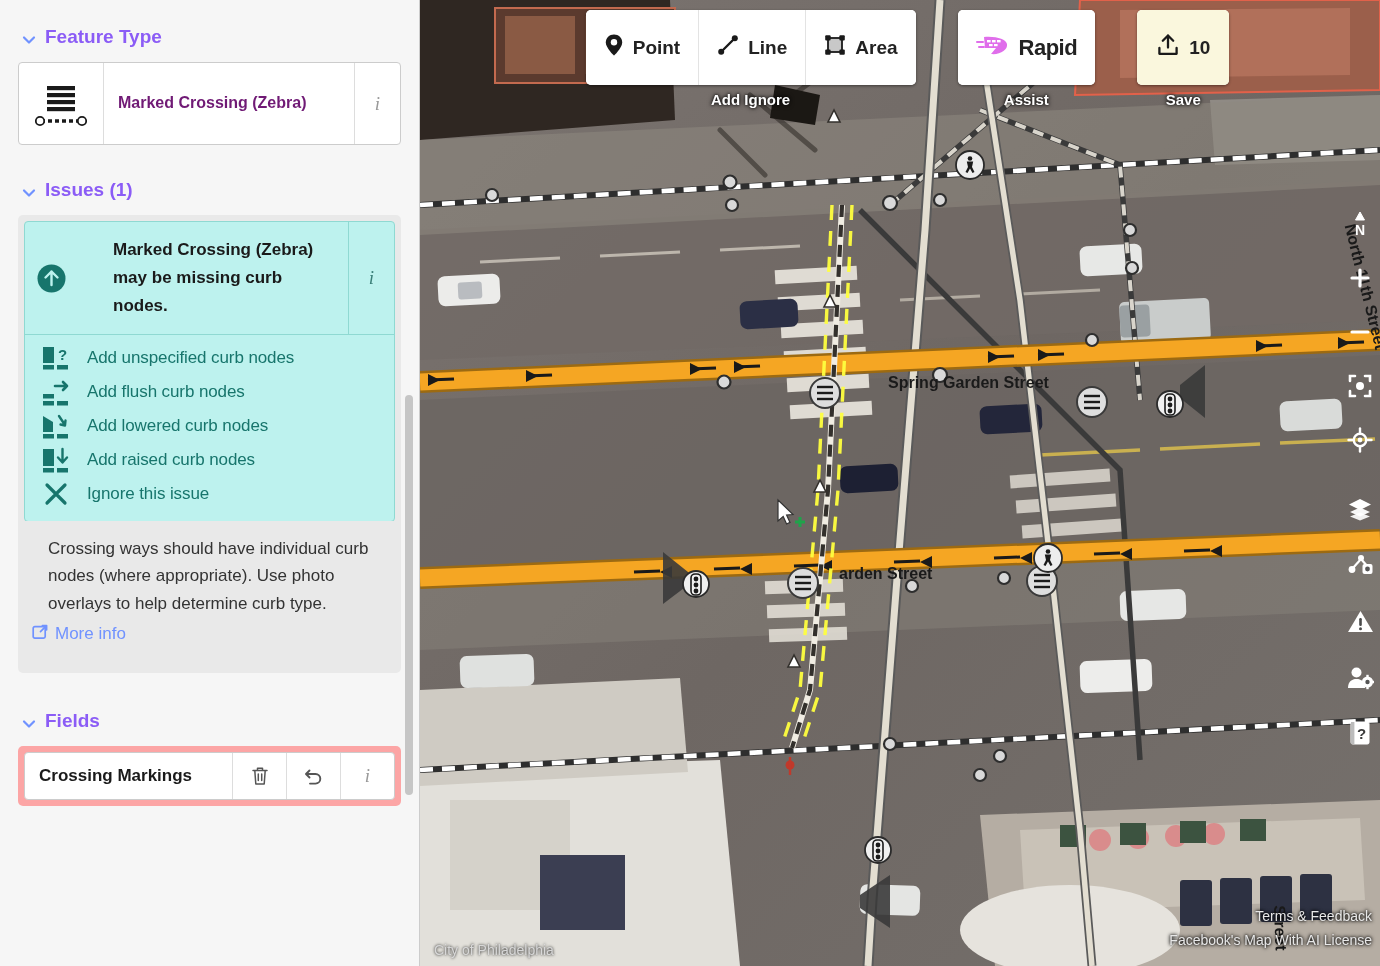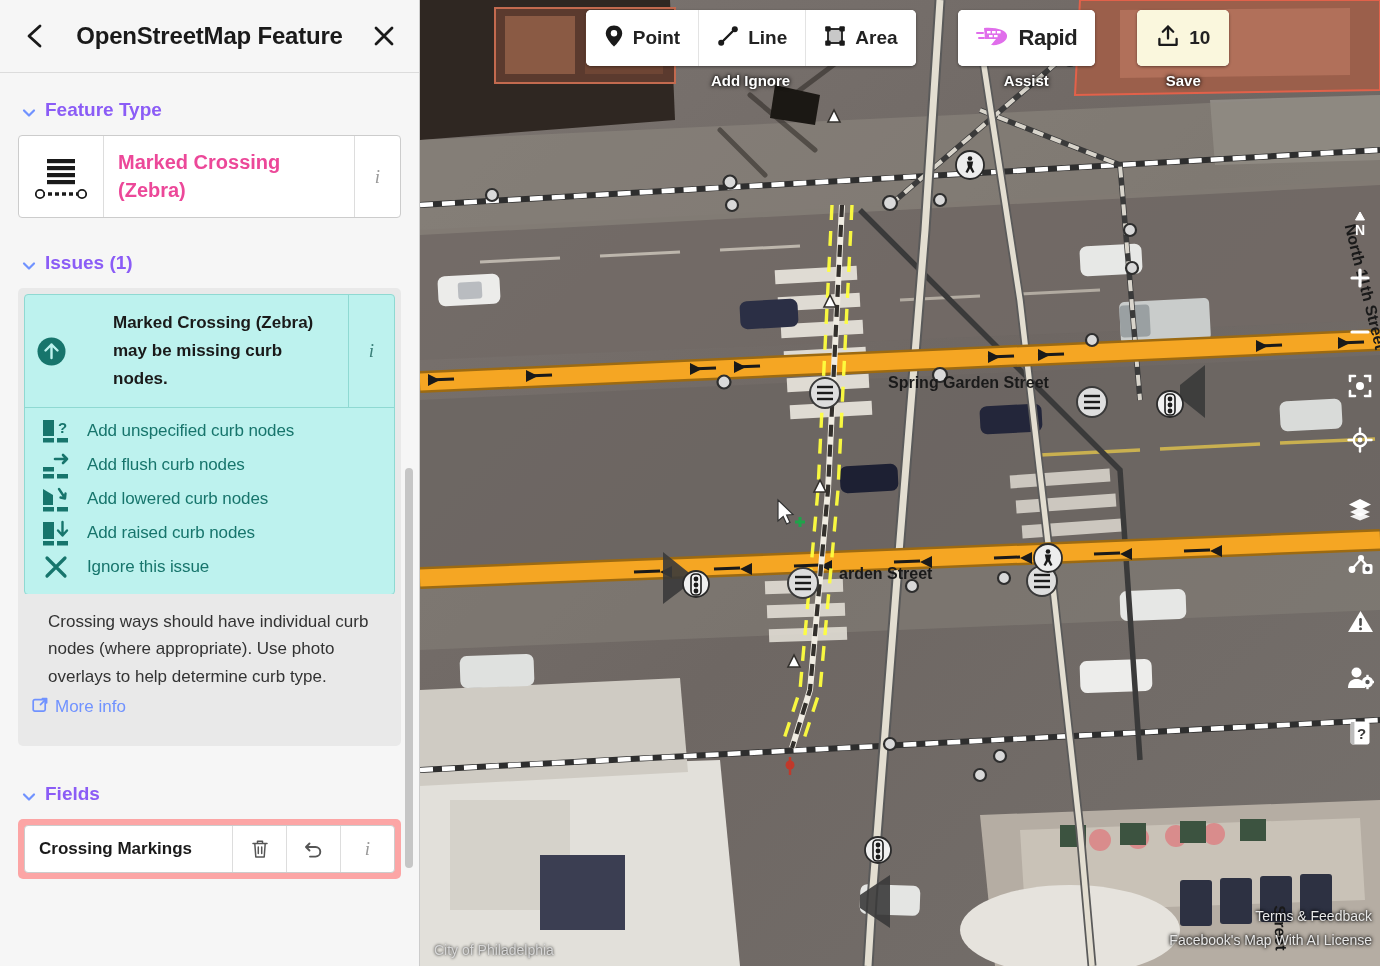--- a/index.html
+++ b/index.html
@@ -74,21 +74,21 @@
   }
   .preset-icon {
     width: 85px; flex: 0 0 85px;
     border-right: 1px solid #ddd;
     display: flex; align-items: center; justify-content: center;
   }
   .preset-label {
     flex: 1;
     display: flex; align-items: center;
     padding: 10px 14px;
-    font-size: 20px; font-weight: bold; color: #ec4899;
+    font-size: 16px; font-weight: bold; color: #701a75;
     line-height: 1.38;
   }
   .preset-info {
     width: 46px; flex: 0 0 46px;
     border-left: 1px solid #ddd;
     display: flex; align-items: center; justify-content: center;
     color: #999; font-size: 19px;
     font-family: "Liberation Serif", serif; font-style: italic;
     cursor: pointer;
   }
@@ -220,21 +220,21 @@
   .tb-buttons {
     display: flex;
     background: #fff;
     border-radius: 5px;
     overflow: hidden;
     box-shadow: 0 1px 3px rgba(0,0,0,.45);
   }
   .tb-btn {
     display: flex; align-items: center; gap: 9px;
     padding: 0 18px;
-    height: 56px;
+    height: 75px;
     font-size: 19px; font-weight: bold; color: #222;
     cursor: pointer;
     border-right: 1px solid #e3e3e3;
     background: #fff;
   }
   .tb-btn:last-child { border-right: none; }
   .tb-btn.save { background: #faf7dd; padding: 0 19px; }
   .tb-caption {
     text-align: center;
     margin-top: 6px;
@@ -291,33 +291,20 @@
     position: relative;
   }
 </style>
 </head>
 <body>
 
 <div id="app">
 
   <div id="sidebar">
 
-    <div class="side-header">
-      <div class="back-btn">
-        <svg width="22" height="26" viewBox="0 0 22 26" aria-hidden="true">
-          <path d="M16 3 L5 13 L16 23" fill="none" stroke="#1a1a1a" stroke-width="2.8" stroke-linecap="round" stroke-linejoin="round"></path>
-        </svg>
-      </div>
-      <div class="title">OpenStreetMap Feature</div>
-      <div class="close-btn">
-        <svg width="24" height="24" viewBox="0 0 24 24" aria-hidden="true">
-          <path d="M4 4 L20 20 M20 4 L4 20" fill="none" stroke="#1a1a1a" stroke-width="2.8" stroke-linecap="round"></path>
-        </svg>
-      </div>
-    </div>
 
     <div class="side-body">
 
       <div class="section-head">
         <span class="chev">
           <svg width="14" height="14" viewBox="0 0 14 14">
               <path d="M2 4.5 L7 9.5 L12 4.5" fill="none" stroke="#7092ff" stroke-width="2.2" stroke-linecap="round" stroke-linejoin="round"></path>
             </svg>
         </span>
         <span>Feature Type</span>

